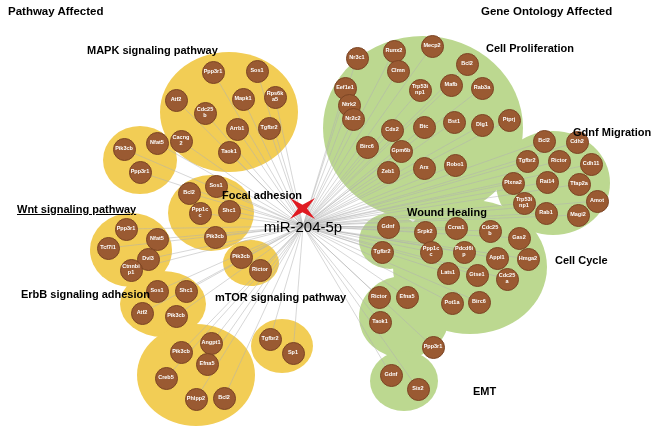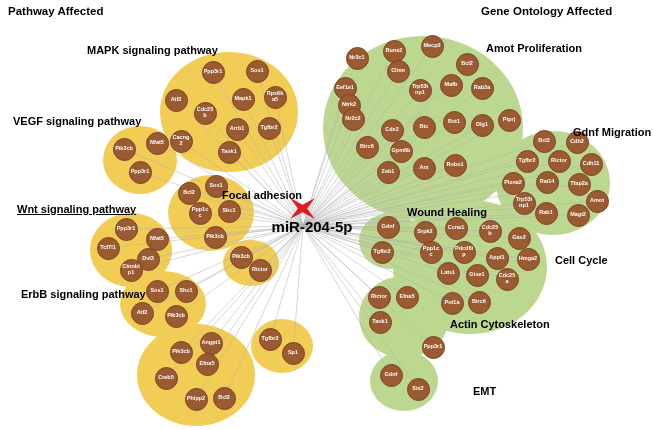--- a/index.html
+++ b/index.html
@@ -24,22 +24,22 @@
     background:#9a5a32; border:1px solid #7c4524; color:#fff;
     font-size:5.5px; font-weight:bold; line-height:1.05;
     display:flex; align-items:center; justify-content:center;
     text-align:center; word-break:break-word; padding:1px; pointer-events:auto;
   }
   .hub { position:absolute; left:250px; top:198px; width:106px; z-index:5; }
   .hub-star {
     position:absolute; left:40px; top:0; width:25px; height:21px; background:#e01b22;
     clip-path:polygon(0% 0%,50% 32%,100% 0%,68% 50%,100% 100%,50% 68%,0% 100%,32% 50%);
   }
-  .hub-label { position:absolute; left:9px; top:20px; width:106px; text-align:center;
-    font-size:15px; font-weight:bold; color:#000; }
+  .hub-label { position:absolute; left:0; top:20px; width:106px; text-align:center;
+    font-size:15px; font-weight:normal; color:#000; }
 </style>
 </head>
 <body>
 
 <div class="canvas" id="canvas">
   <div class="title" style="left:8px; top:5px;">Pathway Affected</div>
   <div class="title" style="left:481px; top:5px;">Gene Ontology Affected</div>
 
   <div id="clusters-layer">
       <div class="cluster pathway" style="left: 160px; top: 52px; width: 138px; height: 120px;"></div>
@@ -238,29 +238,28 @@
       <div class="node" style="left: 467.5px; top: 290.5px;">Birc6</div>
       <div class="node" style="left: 367.5px; top: 285.5px;">Rictor</div>
       <div class="node" style="left: 395.5px; top: 285.5px;">Efna5</div>
       <div class="node" style="left: 368.5px; top: 310.5px;">Taok1</div>
       <div class="node" style="left: 421.5px; top: 335.5px;">Ppp3r1</div>
       <div class="node" style="left: 379.5px; top: 363.5px;">Gdnf</div>
       <div class="node" style="left: 406.5px; top: 377.5px;">Six2</div>
     </div>
   <div id="labels-layer">
       <div class="cluster-label" style="left: 87px; top: 44px;">MAPK signaling pathway</div>
-      <div class="cluster-label" style="left: 13px; top: 115px;">VEGF signaling pathway</div>
       <div class="cluster-label" style="left: 17px; top: 203px; text-decoration: underline;">Wnt signaling pathway</div>
       <div class="cluster-label" style="left: 222px; top: 189px;">Focal adhesion</div>
-      <div class="cluster-label" style="left: 21px; top: 288px;">ErbB signaling pathway</div>
-      <div class="cluster-label" style="left: 486px; top: 42px;">Amot Proliferation</div>
+      <div class="cluster-label" style="left: 21px; top: 288px;">ErbB signaling adhesion</div>
+      <div class="cluster-label" style="left: 215px; top: 291px;">mTOR signaling pathway</div>
+      <div class="cluster-label" style="left: 486px; top: 42px;">Cell Proliferation</div>
       <div class="cluster-label" style="left: 573px; top: 126px;">Gdnf Migration</div>
       <div class="cluster-label" style="left: 407px; top: 206px;">Wound Healing</div>
       <div class="cluster-label" style="left: 555px; top: 254px;">Cell Cycle</div>
-      <div class="cluster-label" style="left: 450px; top: 318px;">Actin Cytoskeleton</div>
       <div class="cluster-label" style="left: 473px; top: 385px;">EMT</div>
     </div>
 
   <div class="hub">
     <div class="hub-star"></div>
     <div class="hub-label">miR-204-5p</div>
   </div>
 </div>
 
 </body></html>

